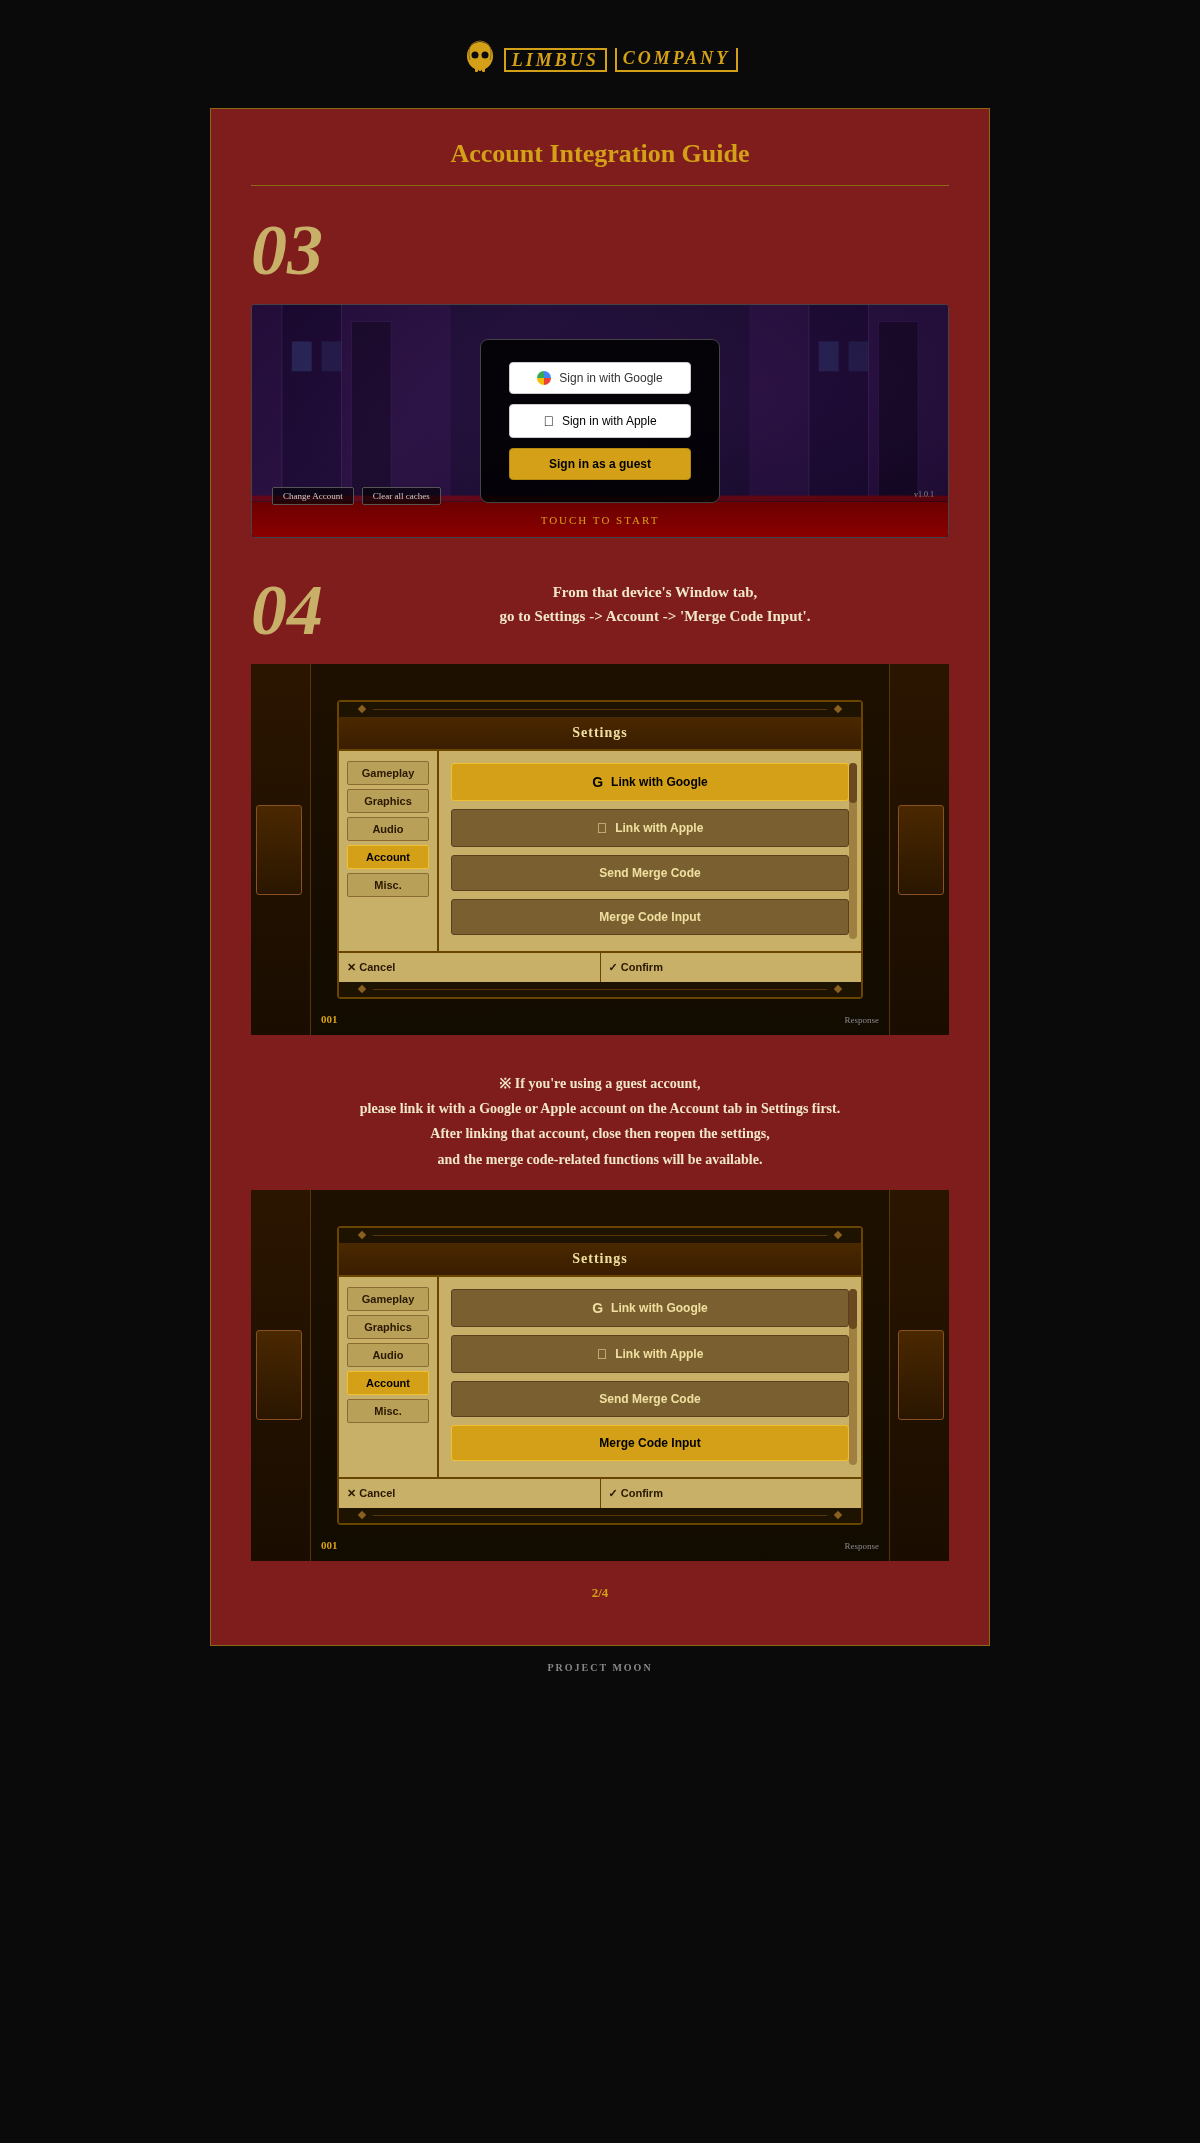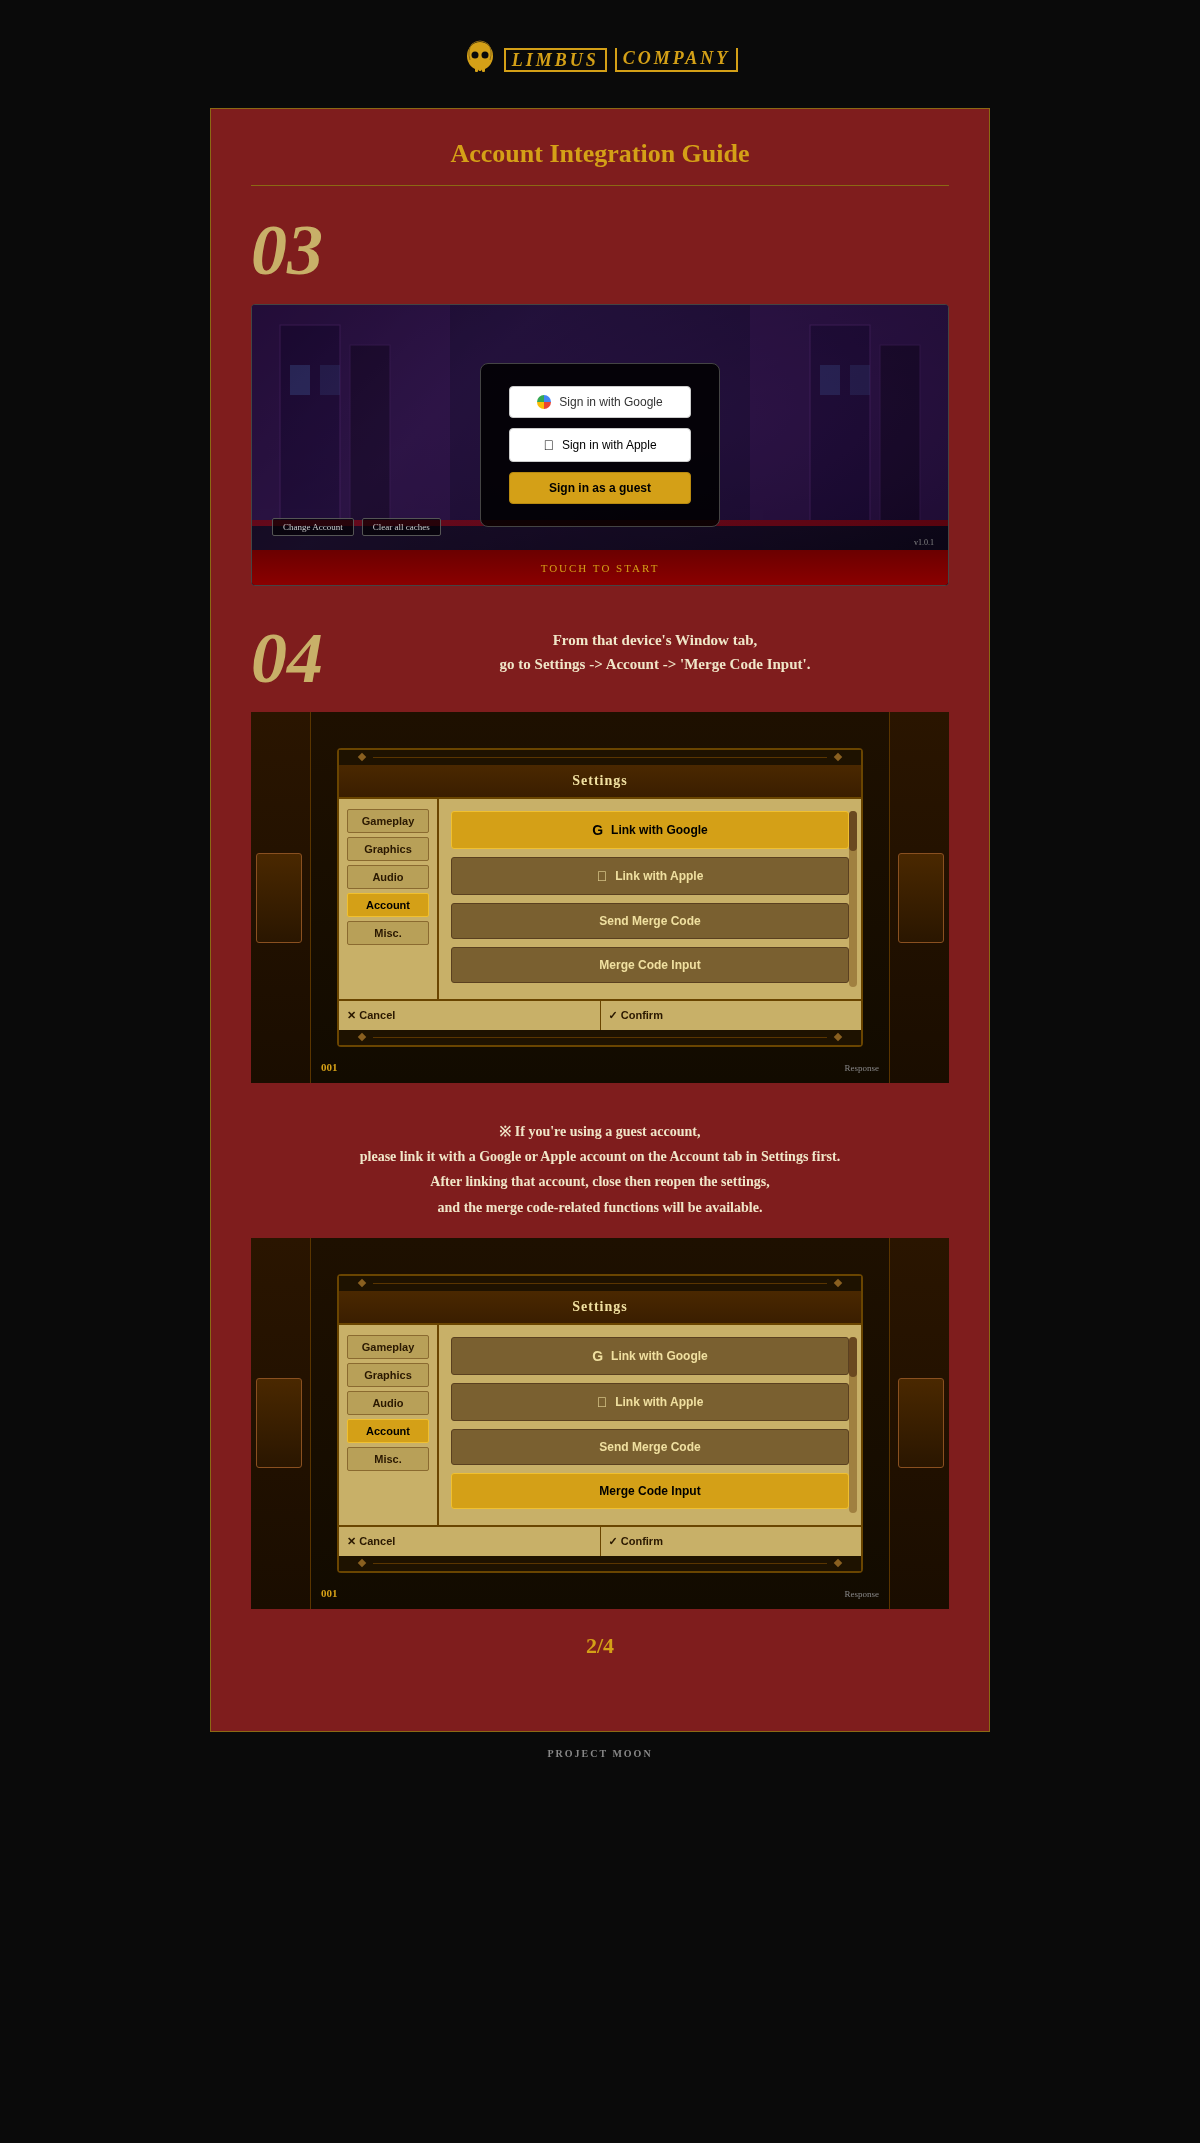--- a/index.html
+++ b/index.html
@@ -121,21 +121,21 @@
       border: 1px solid #444;
       border-radius: 4px;
       overflow: hidden;
       background: #1a0a2e;
       position: relative;
     }
 
     
     .login-screen {
       width: 100%;
-      height: 280px;
+      height: 232px;
       background: linear-gradient(135deg, #1a0a2e 0%, #2d1a4a 30%, #1e1035 60%, #0d0820 100%);
       display: flex;
       align-items: center;
       justify-content: center;
       position: relative;
     }
 
     .login-overlay {
       position: absolute;
       inset: 0;
@@ -156,21 +156,21 @@
 
     .touch-text {
       color: #d4a017;
       font-size: 11px;
       letter-spacing: 2px;
       text-transform: uppercase;
     }
 
     .bottom-buttons {
       position: absolute;
-      bottom: 49px;
+      bottom: 32px;
       left: 20px;
       display: flex;
       gap: 8px;
     }
 
     .bottom-btn {
       background: rgba(0,0,0,0.6);
       border: 1px solid #555;
       color: #ccc;
       padding: 3px 10px;
@@ -374,23 +374,23 @@
     }
 
     .settings-footer-btn:first-child {
       border-right: 1px solid #6a4500;
     }
 
     
     .page-indicator {
       text-align: center;
       color: #d4a017;
-      font-size: 22px;
-      font-weight: bold;
-      margin: 24px 0 32px;
+      font-size: 13px;
+      font-weight: bold;
+      margin: 24px 0 4px;
     }
 
     .footer-brand {
       text-align: center;
       color: #888;
       font-size: 10px;
       letter-spacing: 2px;
       margin-top: 8px;
       font-weight: bold;
     }

